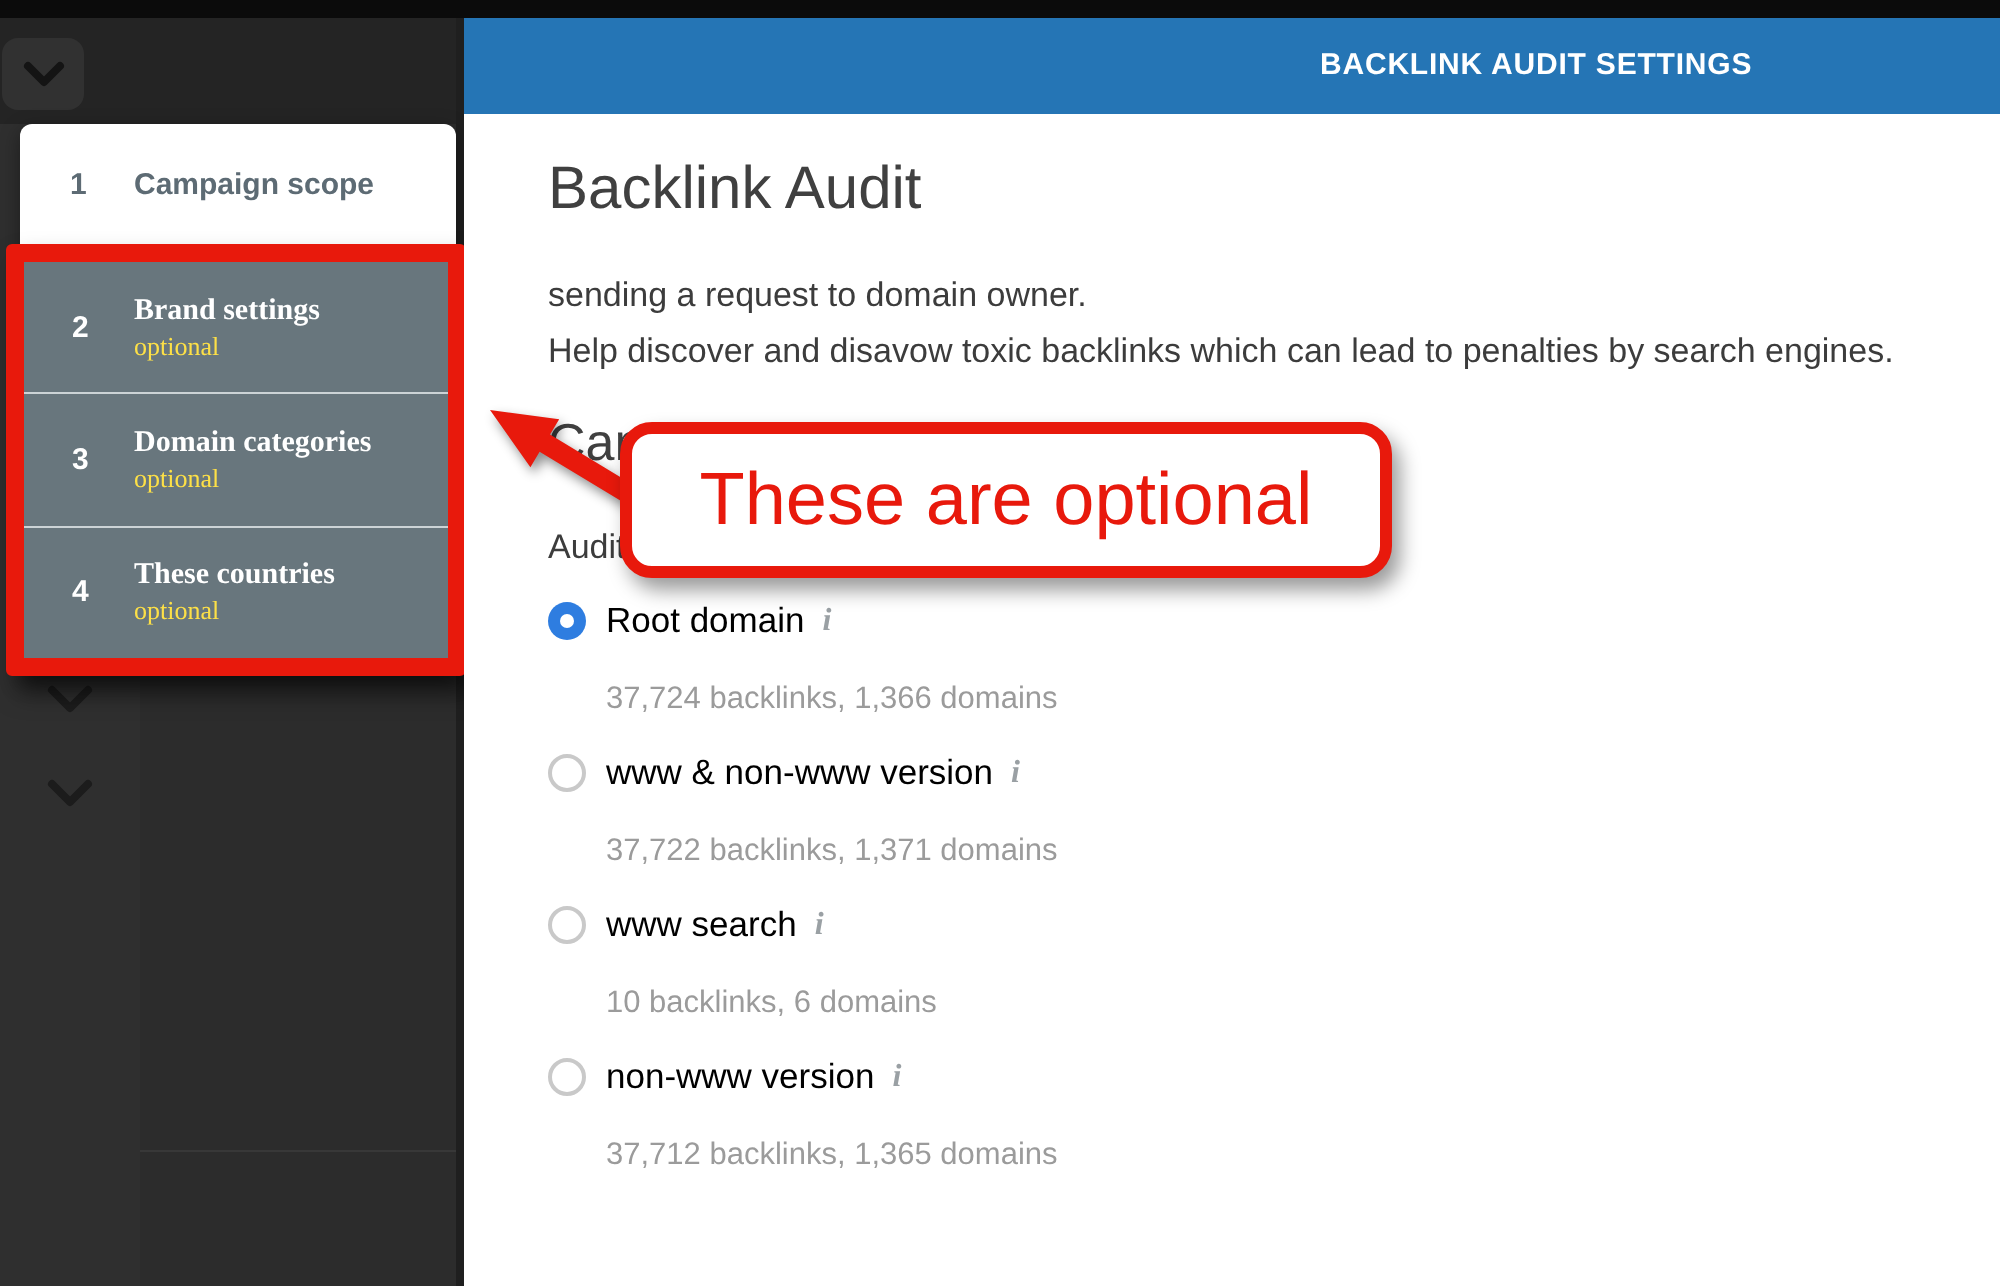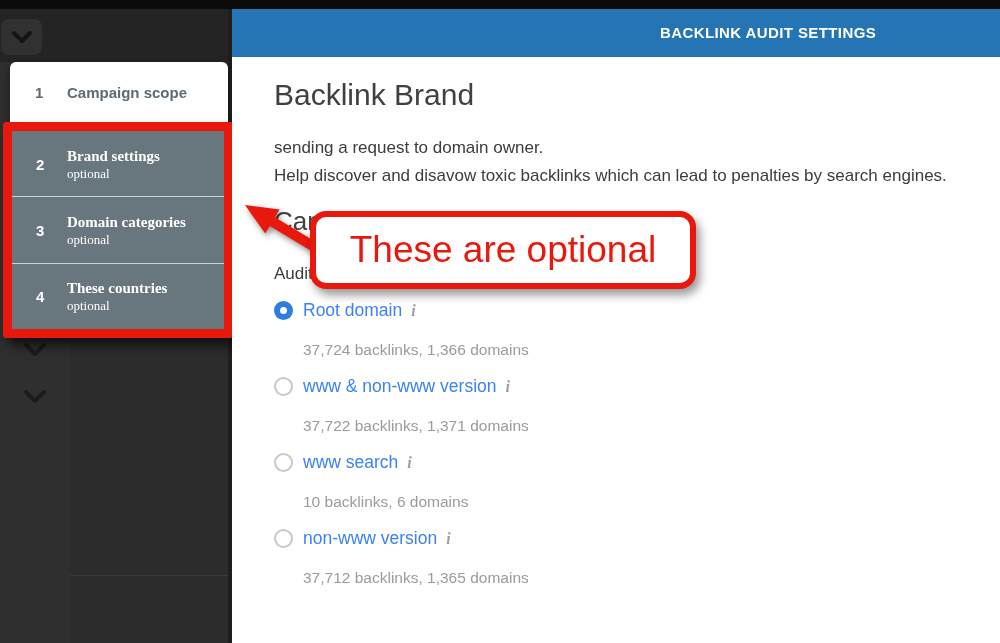--- a/index.html
+++ b/index.html
@@ -26,42 +26,42 @@
   .step-active { position:absolute; left:10px; top:62px; width:218px; height:60px; display:flex; align-items:center; cursor:pointer; }
   .step-active .step-num   { position:absolute; left:25px; font-size:15px; font-weight:bold; color:#5d6b74; }
   .step-active .step-label { position:absolute; left:57px; font-size:15px; font-weight:bold; color:#5d6b74; }
 
   .steps-redbox { position:absolute; left:3px; top:122px; width:230px; height:216px; border:9px solid #e8190c; border-radius:3px; box-shadow:6px 8px 12px rgba(0,0,0,.5); background:#68767d; display:flex; flex-direction:column; }
   .gray-step { position:relative; flex:1 1 0; cursor:pointer; }
   .gray-step + .gray-step { border-top:1px solid #ccd3d6; }
   .gray-step .step-num { position:absolute; left:24px; top:50%; transform:translateY(-50%); font-size:15px; font-weight:bold; color:#ffffff; }
   .gray-step .step-text { position:absolute; left:55px; top:50%; transform:translateY(-50%);font-family:Liberation Serif, serif; }
   .gray-step .step-label { display:block; font-size:15px; font-weight:bold; color:#ffffff; line-height:18px; }
-  .gray-step .step-opt   { display:block; font-size:13px; color:#ffffff; line-height:17px; margin-top:0; }
+  .gray-step .step-opt   { display:block; font-size:13px; color:#fde047; line-height:17px; margin-top:0; }
 
   
   .top-black { position:absolute; left:0; top:0; width:1000px; height:9px; background:#0b0b0b; }
   .modal { position:absolute; left:232px; top:9px; width:928px; height:634px; background:#ffffff; }
   .modal-header { position:absolute; left:0; top:0; width:768px; height:48px; background:#2575b5; }
   .modal-header .hdr-title { position:absolute; left:428px; top:0; line-height:48px; font-size:15px; font-weight:bold; letter-spacing:.4px; color:#ffffff; white-space:nowrap; }
 
   .page-title { position:absolute; left:274px; top:78px; font-size:30px; color:#404040; white-space:nowrap; }
   .page-desc  { position:absolute; left:274px; top:134px; width:726px; overflow:hidden; font-size:17px; line-height:28px; color:#3c3c3c; }
   .page-desc div { white-space:nowrap; }
 
   .section-heading { position:absolute; left:274px; top:206px; font-size:26px; color:#404040; white-space:nowrap; }
   .audit-label     { position:absolute; left:274px; top:264px; font-size:17px; color:#3c3c3c; }
 
   .options { position:absolute; left:274px; top:300px; width:420px; }
   .option  { margin-bottom:17px; }
   .option-row { display:flex; align-items:center; cursor:pointer; }
   .radio { width:19px; height:19px; border-radius:50%; border:2px solid #c9c9c9; background:#ffffff; flex:0 0 19px; position:relative; }
   .radio.checked { border:none; background:#2e7de0; }
   .radio.checked::after { content:""; position:absolute; left:50%; top:50%; width:7px; height:7px; margin:-3.5px 0 0 -3.5px; border-radius:50%; background:#ffffff; }
-  .opt-label { margin-left:10px; font-size:17.5px; color:#3b82f6; white-space:nowrap; }
+  .opt-label { margin-left:10px; font-size:17.5px; color:#000000; white-space:nowrap; }
   .info-i { margin-left:9px; font-family:"Liberation Serif", serif; font-style:italic; font-weight:bold; font-size:16px; color:#9aa0a4; cursor:pointer; }
   .opt-details { margin-left:29px; margin-top:20px; font-size:15.5px; color:#9b9b9b; white-space:nowrap; }
 
   
   .anno-arrow { position:absolute; left:240px; top:198px; width:110px; height:75px; filter:drop-shadow(2px 3px 3px rgba(0,0,0,.45)); }
   .callout { position:absolute; left:310px; top:211px; width:386px; height:78px; background:#ffffff; border:6px solid #e8190c; border-radius:16px; box-shadow:4px 6px 10px rgba(0,0,0,.4); display:flex; align-items:center; justify-content:center;text-align:right; }
   .callout-text { font-size:37px; color:#e8190c; white-space:nowrap; }
 </style>
 </head>
 <body>
@@ -118,21 +118,21 @@
       </span>
     </div>
   </div>
 
   <div class="modal">
     <div class="modal-header">
       <span class="hdr-title">BACKLINK AUDIT SETTINGS</span>
     </div>
   </div>
 
-  <div class="page-title">Backlink Brand</div>
+  <div class="page-title">Backlink Audit</div>
 
   <div class="page-desc">
     <div>sending a request to domain owner.</div>
     <div>Help discover and disavow toxic backlinks which can lead to penalties by search engines.</div>
   </div>
 
   <div class="section-heading">Campaign scope</div>
   <div class="audit-label">Audit scope:</div>
 
   <div class="options">

